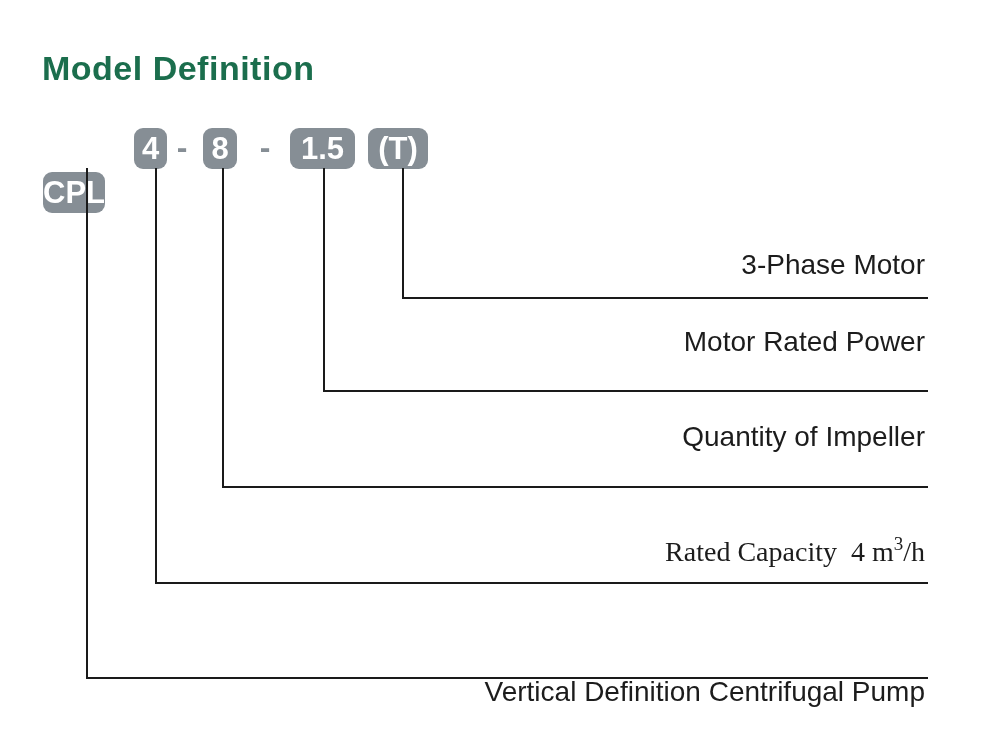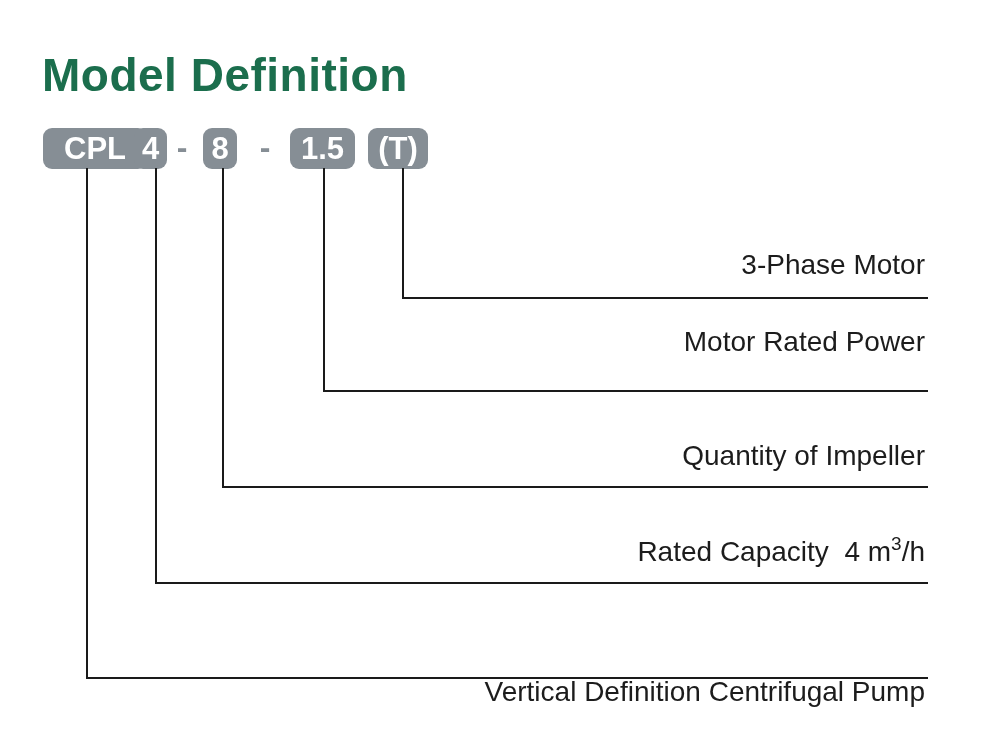--- a/index.html
+++ b/index.html
@@ -13,42 +13,42 @@
     height: 755px;
     background: #ffffff;
     font-family: "Liberation Sans", sans-serif;
     overflow: hidden;
   }
   .title {
     position: absolute;
     left: 42px;
     top: 49px;
     margin: 0;
-    font-size: 46px;
+    font-size: 34px;
     line-height: 1.15;
     font-weight: bold;
     color: #1b6e4d;
     letter-spacing: 0.5px;
   }
   
   .code-box {
     position: absolute;
     top: 128px;
     height: 41px;
     background: #868e95;
     border-radius: 9px;
     color: #ffffff;
     font-weight: bold;
     font-size: 31px;
     display: flex;
     align-items: center;
     justify-content: center;
     box-sizing: border-box;
   }
-  .box-cpl { left: 43px;  width: 104px; }
+  .box-cpl { left: 43px;  width: 62px; margin-top: 44px; }
   .box-cap { left: 134px; width: 33px; }
   .box-imp { left: 203px; width: 34px; }
   .box-pow { left: 290px; width: 65px; }
   .box-pha { left: 368px; width: 60px; }
   .sep {
     position: absolute;
     top: 128px;
     height: 41px;
     line-height: 39px;
     color: #868e95;
@@ -84,22 +84,22 @@
   .def-label {
     position: absolute;
     right: 75px;
     color: #1c1c1c;
     font-size: 28px;
     text-align: center;
     white-space: pre;
   }
   .label-t   { top: 249px; }
   .label-pow { top: 326px; }
-  .label-imp { top: 440px; }
-  .label-cap { top: 536px; }
+  .label-imp { top: 421px; }
+  .label-cap { top: 536px; font-family: Liberation Serif, serif; }
   .label-cpl { top: 594px; line-height: 39px; }
   .sup3 {
     font-size: 19px;
     position: relative;
     top: -11px;
   }
 </style>
 </head>
 <body>
 

